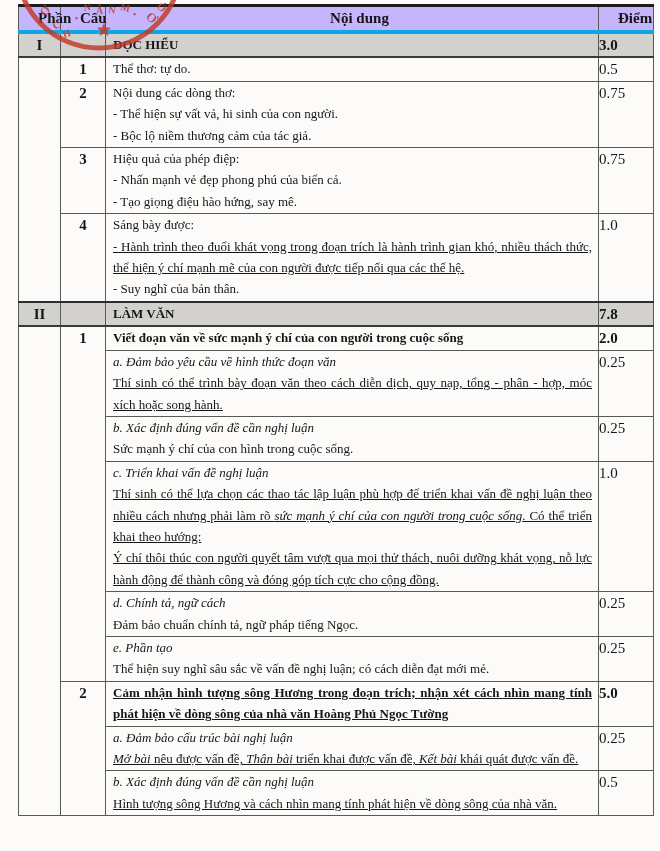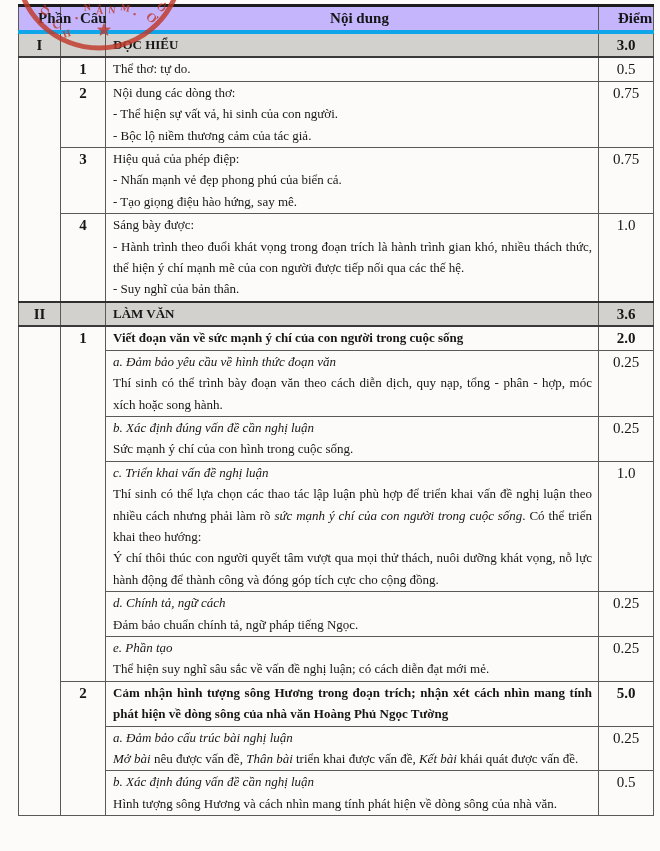--- a/index.html
+++ b/index.html
@@ -29,24 +29,24 @@
     background:#d2d1cd;font-weight:bold;
     border-top:2px solid #2e2e2e;border-bottom:2px solid #3a3a3a;
   }
   td.phan,td.cau{
     text-align:center;font-weight:bold;font-size:15px;line-height:21.4px;padding-top:1px;
   }
   td.content{
     font-size:13px;line-height:21.4px;padding:0 6px 1px 7px;
   }
   td.score{
-    text-align:center;font-size:15px;line-height:21.4px;padding-top:1px;
+    font-size:15px;line-height:21.4px;padding-top:1px;
   }
   .para{min-height:21.4px;}
-  .j{text-align:justify;}
+  .j{text-align:justify;text-decoration:underline;}
   .b{font-weight:bold;}
   .i{font-style:italic;}
   svg.stamp{
     position:absolute;left:0;top:0;z-index:5;pointer-events:none;opacity:.82;
   }
   svg.stamp text{font-family:"Liberation Serif",serif;font-weight:bold;}
 </style>
 </head>
 <body>
 
@@ -110,21 +110,21 @@
             <div class="para"><span>- Suy nghĩ của bản thân.</span></div>
           </td>
           <td class="score">1.0</td>
         </tr>
         <tr class="section">
           <td class="phan" rowspan="1">II</td>
           <td class="cau" rowspan="1"></td>
           <td class="content">
             <div class="para b"><span>LÀM VĂN</span></div>
           </td>
-          <td class="score b">3.6</td>
+          <td class="score b">7.8</td>
         </tr>
         <tr>
           <td class="phan" rowspan="9"></td>
           <td class="cau" rowspan="6">1</td>
           <td class="content">
             <div class="para b"><span>Viết đoạn văn về sức mạnh ý chí của con người trong cuộc sống</span></div>
           </td>
           <td class="score b">2.0</td>
         </tr>
         <tr>

